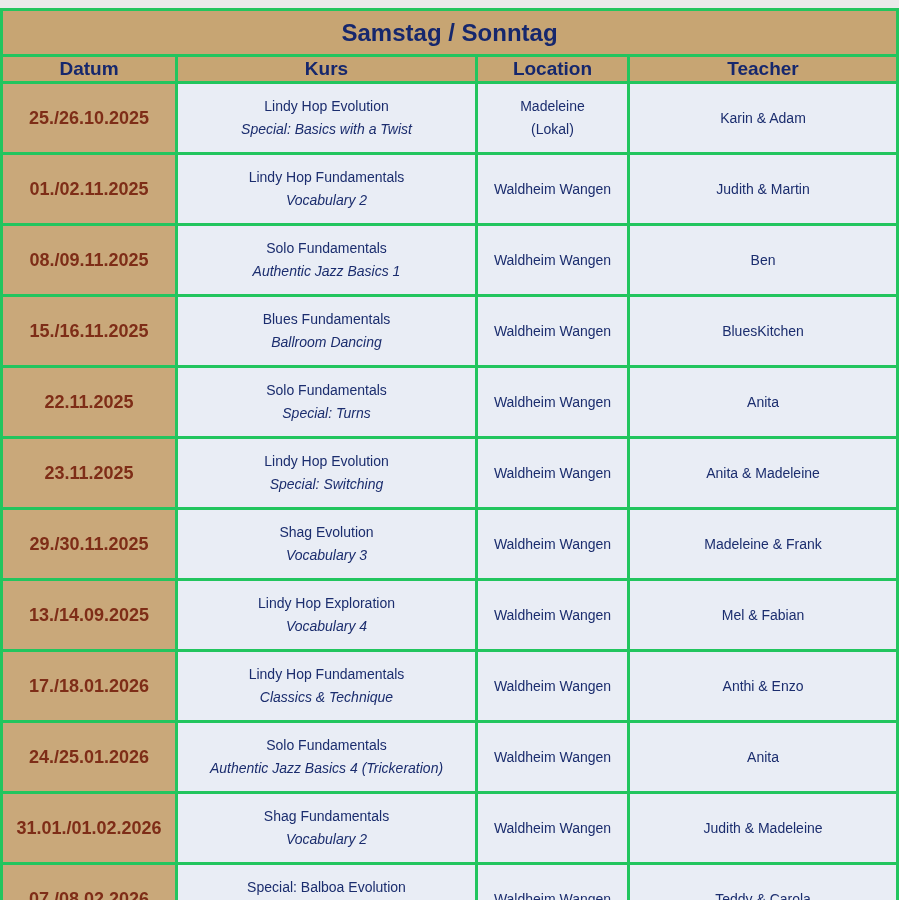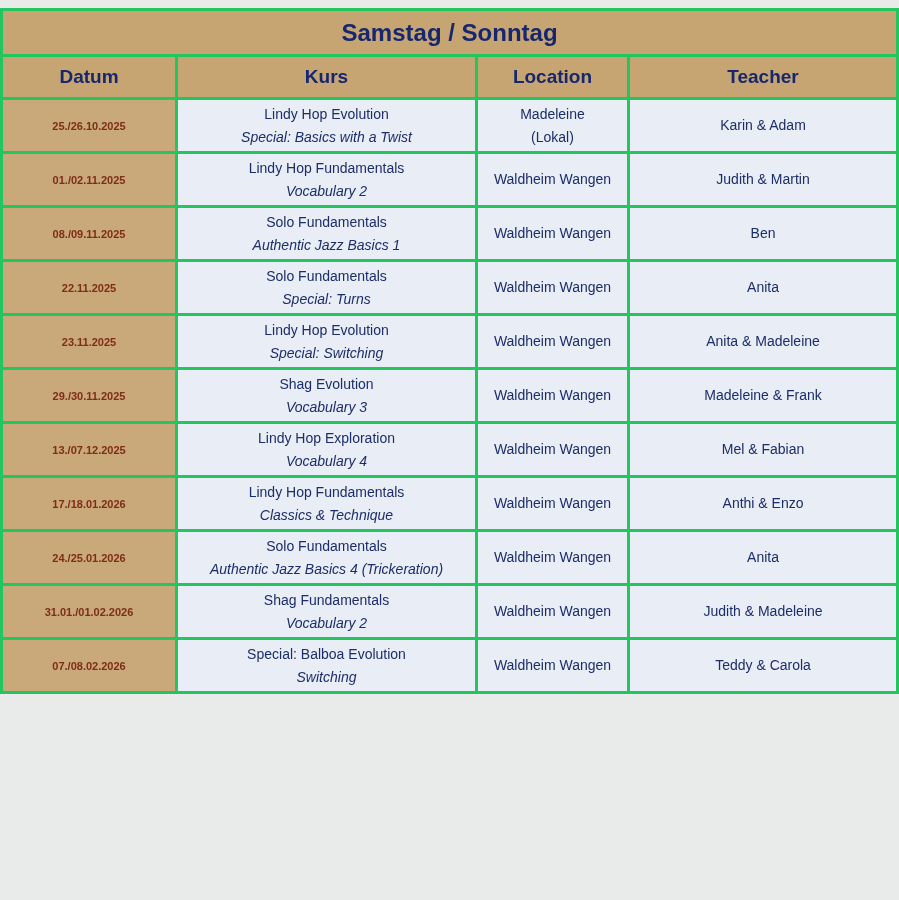--- a/index.html
+++ b/index.html
@@ -26,32 +26,32 @@
 
   .title-cell {
     height: 43px;
     background: #c7a573;
     color: #16276d;
     font-size: 24px;
     font-weight: bold;
     text-align: center;
   }
   .header-cell {
-    height: 40px;
+    height: 24px;
     background: #c7a573;
     color: #16276d;
     font-size: 19px;
     font-weight: bold;
     text-align: center;
   }
   .date-cell {
-    height: 51px;
+    height: 68px;
     background: #c9a87a;
     color: #7e2d17;
-    font-size: 11px;
+    font-size: 18px;
     font-weight: bold;
     text-align: center;
   }
   .data-cell {
     background: #e9edf5;
     color: #1b2d6e;
     font-size: 14px;
     text-align: center;
     line-height: 23px;
   }
@@ -108,20 +108,31 @@
           <td class="data-cell">
             <div class="course-line">Solo Fundamentals</div>
             <div class="course-line course-detail">Authentic Jazz Basics 1</div>
           </td>
           <td class="data-cell">
             <div class="loc-line">Waldheim Wangen</div>
           </td>
           <td class="data-cell">Ben</td>
         </tr>
         <tr>
+          <td class="date-cell">15./16.11.2025</td>
+          <td class="data-cell">
+            <div class="course-line">Blues Fundamentals</div>
+            <div class="course-line course-detail">Ballroom Dancing</div>
+          </td>
+          <td class="data-cell">
+            <div class="loc-line">Waldheim Wangen</div>
+          </td>
+          <td class="data-cell">BluesKitchen</td>
+        </tr>
+        <tr>
           <td class="date-cell">22.11.2025</td>
           <td class="data-cell">
             <div class="course-line">Solo Fundamentals</div>
             <div class="course-line course-detail">Special: Turns</div>
           </td>
           <td class="data-cell">
             <div class="loc-line">Waldheim Wangen</div>
           </td>
           <td class="data-cell">Anita</td>
         </tr>
@@ -141,21 +152,21 @@
           <td class="data-cell">
             <div class="course-line">Shag Evolution</div>
             <div class="course-line course-detail">Vocabulary 3</div>
           </td>
           <td class="data-cell">
             <div class="loc-line">Waldheim Wangen</div>
           </td>
           <td class="data-cell">Madeleine &amp; Frank</td>
         </tr>
         <tr>
-          <td class="date-cell">13./07.12.2025</td>
+          <td class="date-cell">13./14.09.2025</td>
           <td class="data-cell">
             <div class="course-line">Lindy Hop Exploration</div>
             <div class="course-line course-detail">Vocabulary 4</div>
           </td>
           <td class="data-cell">
             <div class="loc-line">Waldheim Wangen</div>
           </td>
           <td class="data-cell">Mel &amp; Fabian</td>
         </tr>
         <tr>

